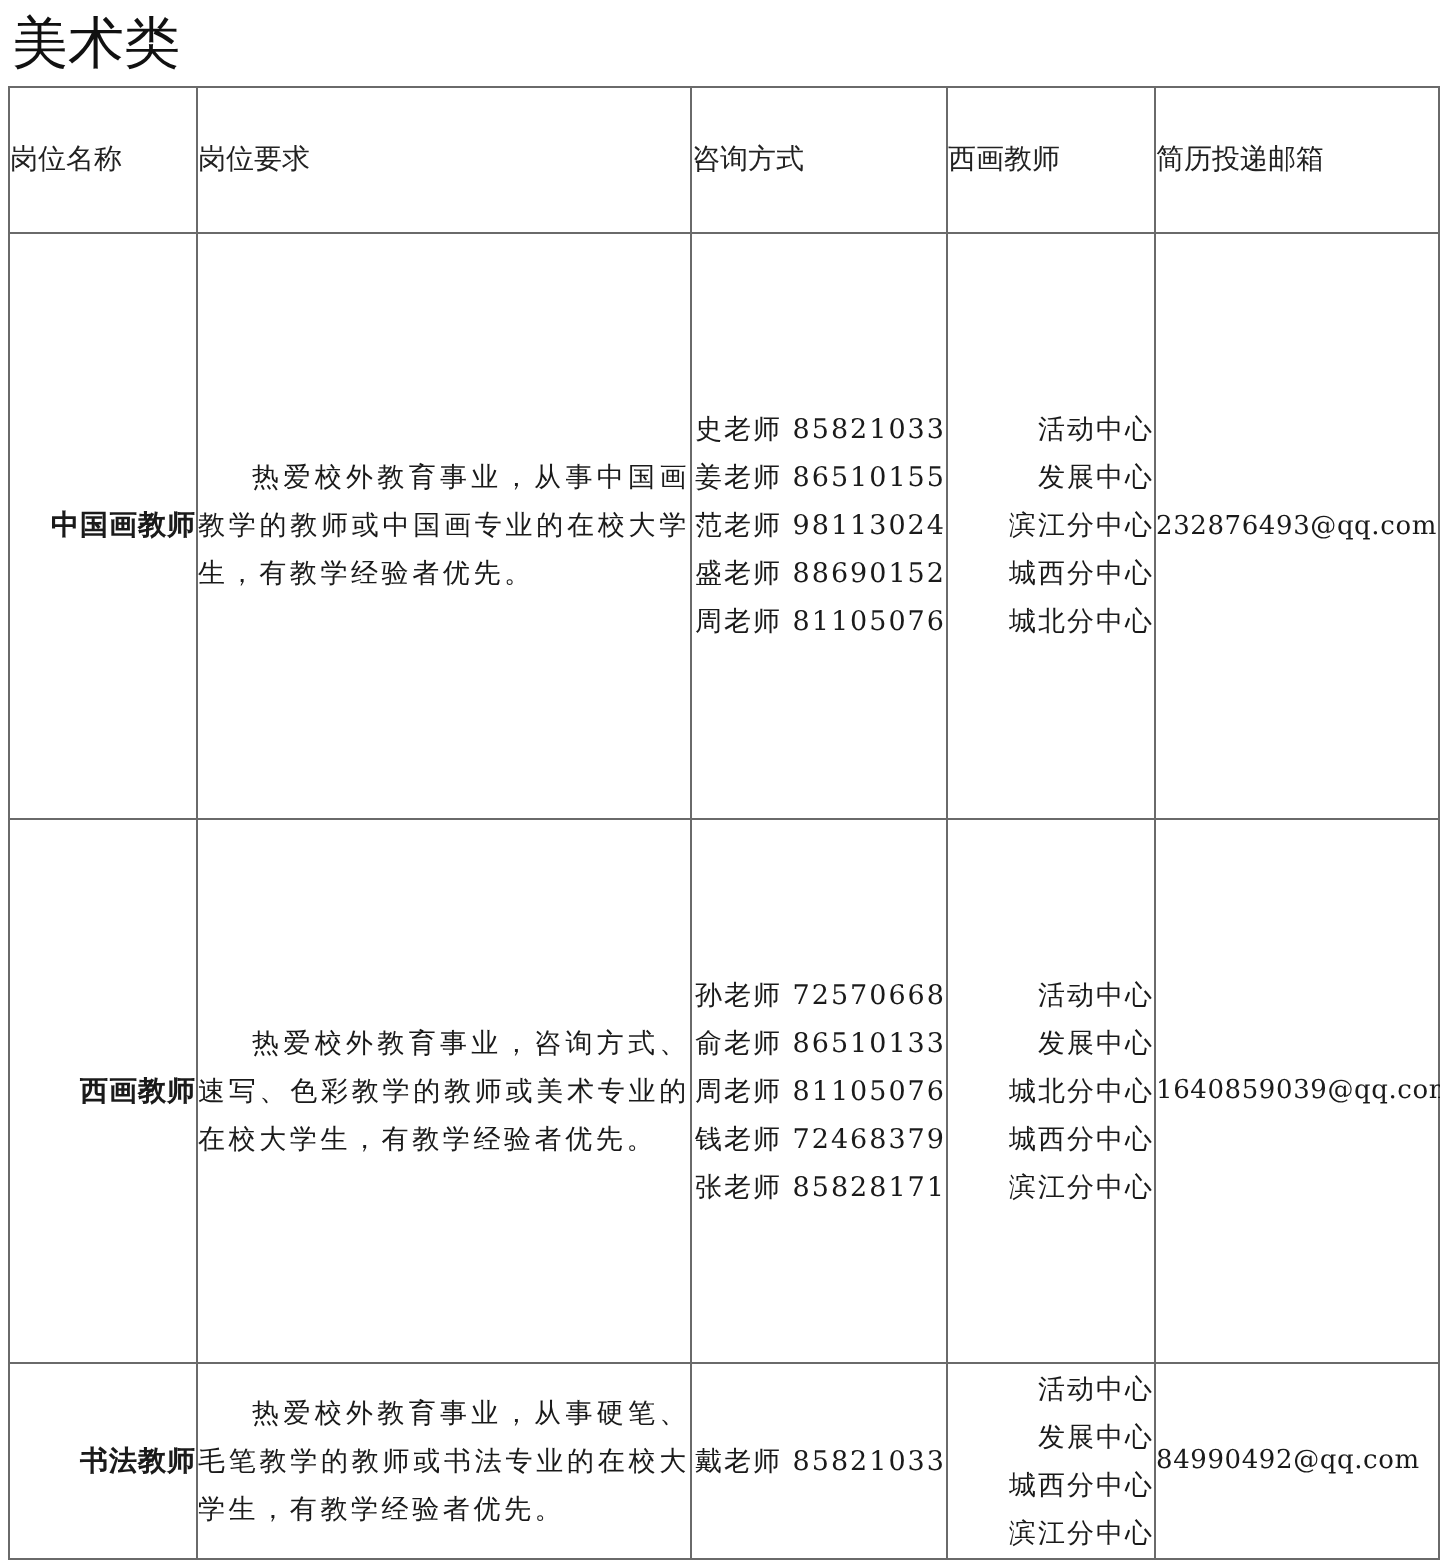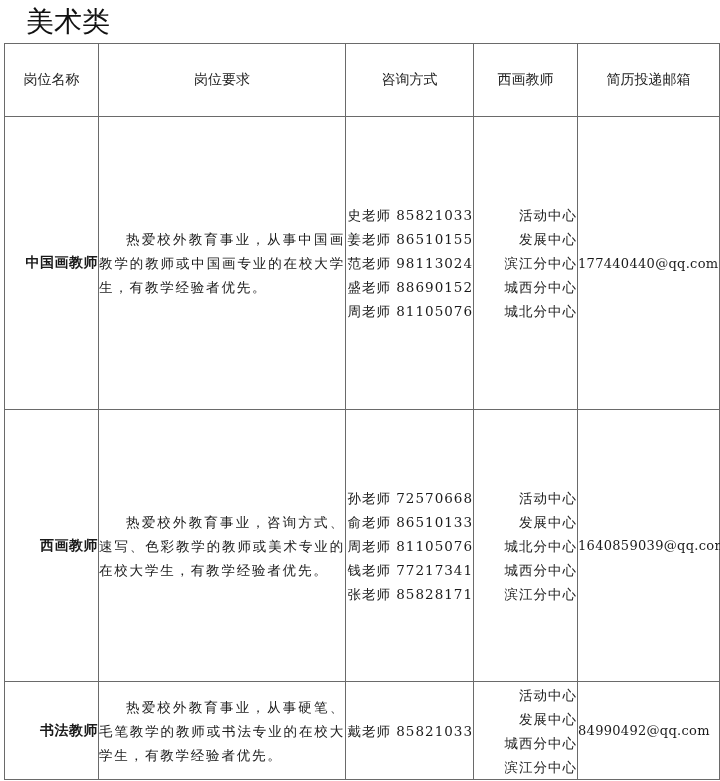--- a/index.html
+++ b/index.html
@@ -4,34 +4,34 @@
   <style>
     html, body { margin: 0; padding: 0; background: #ffffff; }
     body {
       width: 720px; height: 781px; position: relative; overflow: hidden;
       font-family: "DejaVu Serif", "Liberation Serif", serif;
       color: #1a1a1a;
     }
     .title {
       position: absolute; left: 6px; top: 2px;
       font-family: "DejaVu Sans", "Liberation Sans", sans-serif;
-      font-size: 28px; line-height: 40px; color: #111; margin-left: 20px;
+      font-size: 28px; line-height: 40px; color: #111;
     }
     table.jobs {
       position: absolute; left: 4px; top: 43px;
       border-collapse: collapse; table-layout: fixed;
       width: 715px;
     }
     table.jobs td, table.jobs th {
       border: 1.5px solid #6a6a6a;
       padding: 0; vertical-align: middle;
     }
     th {
       font-family: "DejaVu Sans", "Liberation Sans", sans-serif;
-      font-weight: normal; font-size: 14px; text-align: center;
+      font-weight: normal; font-size: 14px; text-align: left;
       color: #222;
     }
     .col-name  { width: 94px; }
     .col-req   { width: 247px; }
     .col-cont  { width: 128px; }
     .col-area  { width: 104px; }
     .col-mail  { width: 142px; }
     tr.header { height: 73px; }
     tr.r1 { height: 293px; }
     tr.r2 { height: 272px; }
@@ -86,33 +86,33 @@
       <div>盛老师 88690152</div>
       <div>周老师 81105076</div>
     </td>
     <td class="list-cell">
       <div>活动中心</div>
       <div>发展中心</div>
       <div>滨江分中心</div>
       <div>城西分中心</div>
       <div>城北分中心</div>
     </td>
-    <td class="mail-cell">177440440@qq.com</td>
+    <td class="mail-cell">232876493@qq.com</td>
   </tr>
 
   <tr class="r2">
     <td class="name-cell">西画教师</td>
     <td class="req-cell">
           <p>热爱校外教育事业，咨询方式、速写、色彩教学的教师或美术专业的在校大学生，有教学经验者优先。</p>
         </td>
     <td class="list-cell">
       <div>孙老师 72570668</div>
       <div>俞老师 86510133</div>
       <div>周老师 81105076</div>
-      <div>钱老师 77217341</div>
+      <div>钱老师 72468379</div>
       <div>张老师 85828171</div>
     </td>
     <td class="list-cell">
       <div>活动中心</div>
       <div>发展中心</div>
       <div>城北分中心</div>
       <div>城西分中心</div>
       <div>滨江分中心</div>
     </td>
     <td class="mail-cell">1640859039@qq.com</td>

